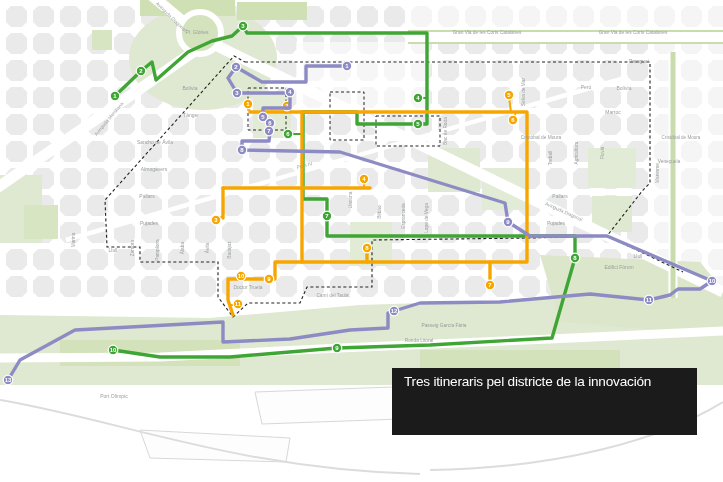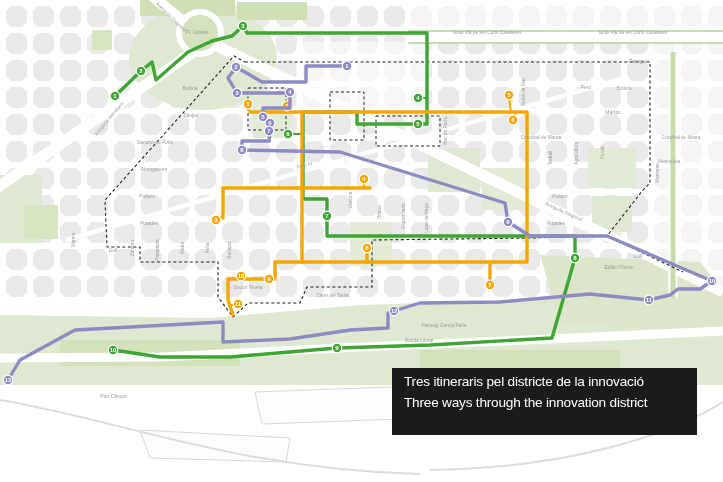--- a/index.html
+++ b/index.html
@@ -569,16 +569,15 @@
         <text x="428" y="218" text-anchor="middle" font-size="4.8" fill="#999e9e" font-family="&quot;Liberation Sans&quot;,sans-serif" transform="rotate(-90 428 218)">Lope de Vega</text>
         <text x="447" y="131" text-anchor="middle" font-size="4.8" fill="#999e9e" font-family="&quot;Liberation Sans&quot;,sans-serif" transform="rotate(-90 447 131)">Bac de Roda</text>
         <text x="525" y="92" text-anchor="middle" font-size="4.8" fill="#999e9e" font-family="&quot;Liberation Sans&quot;,sans-serif" transform="rotate(-90 525 92)">Selva de Mar</text>
         <text x="552" y="158" text-anchor="middle" font-size="4.8" fill="#999e9e" font-family="&quot;Liberation Sans&quot;,sans-serif" transform="rotate(-90 552 158)">Treball</text>
         <text x="578" y="153" text-anchor="middle" font-size="4.8" fill="#999e9e" font-family="&quot;Liberation Sans&quot;,sans-serif" transform="rotate(-90 578 153)">Agricultura</text>
         <text x="604" y="153" text-anchor="middle" font-size="4.8" fill="#999e9e" font-family="&quot;Liberation Sans&quot;,sans-serif" transform="rotate(-90 604 153)">Fluvià</text>
         <text x="659" y="173" text-anchor="middle" font-size="4.8" fill="#999e9e" font-family="&quot;Liberation Sans&quot;,sans-serif" transform="rotate(-90 659 173)">Maresme</text>
       </g>
     </svg>
   <div id="title-box">
-    <div class="tl">Tres itineraris pel districte de la innovació</div>
-    <div class="tl">Three ways through the innovation district</div>
+    <div class="tl">Tres itineraris pel districte de la innovación</div>
   </div>
 </div>
 
 </body></html>

